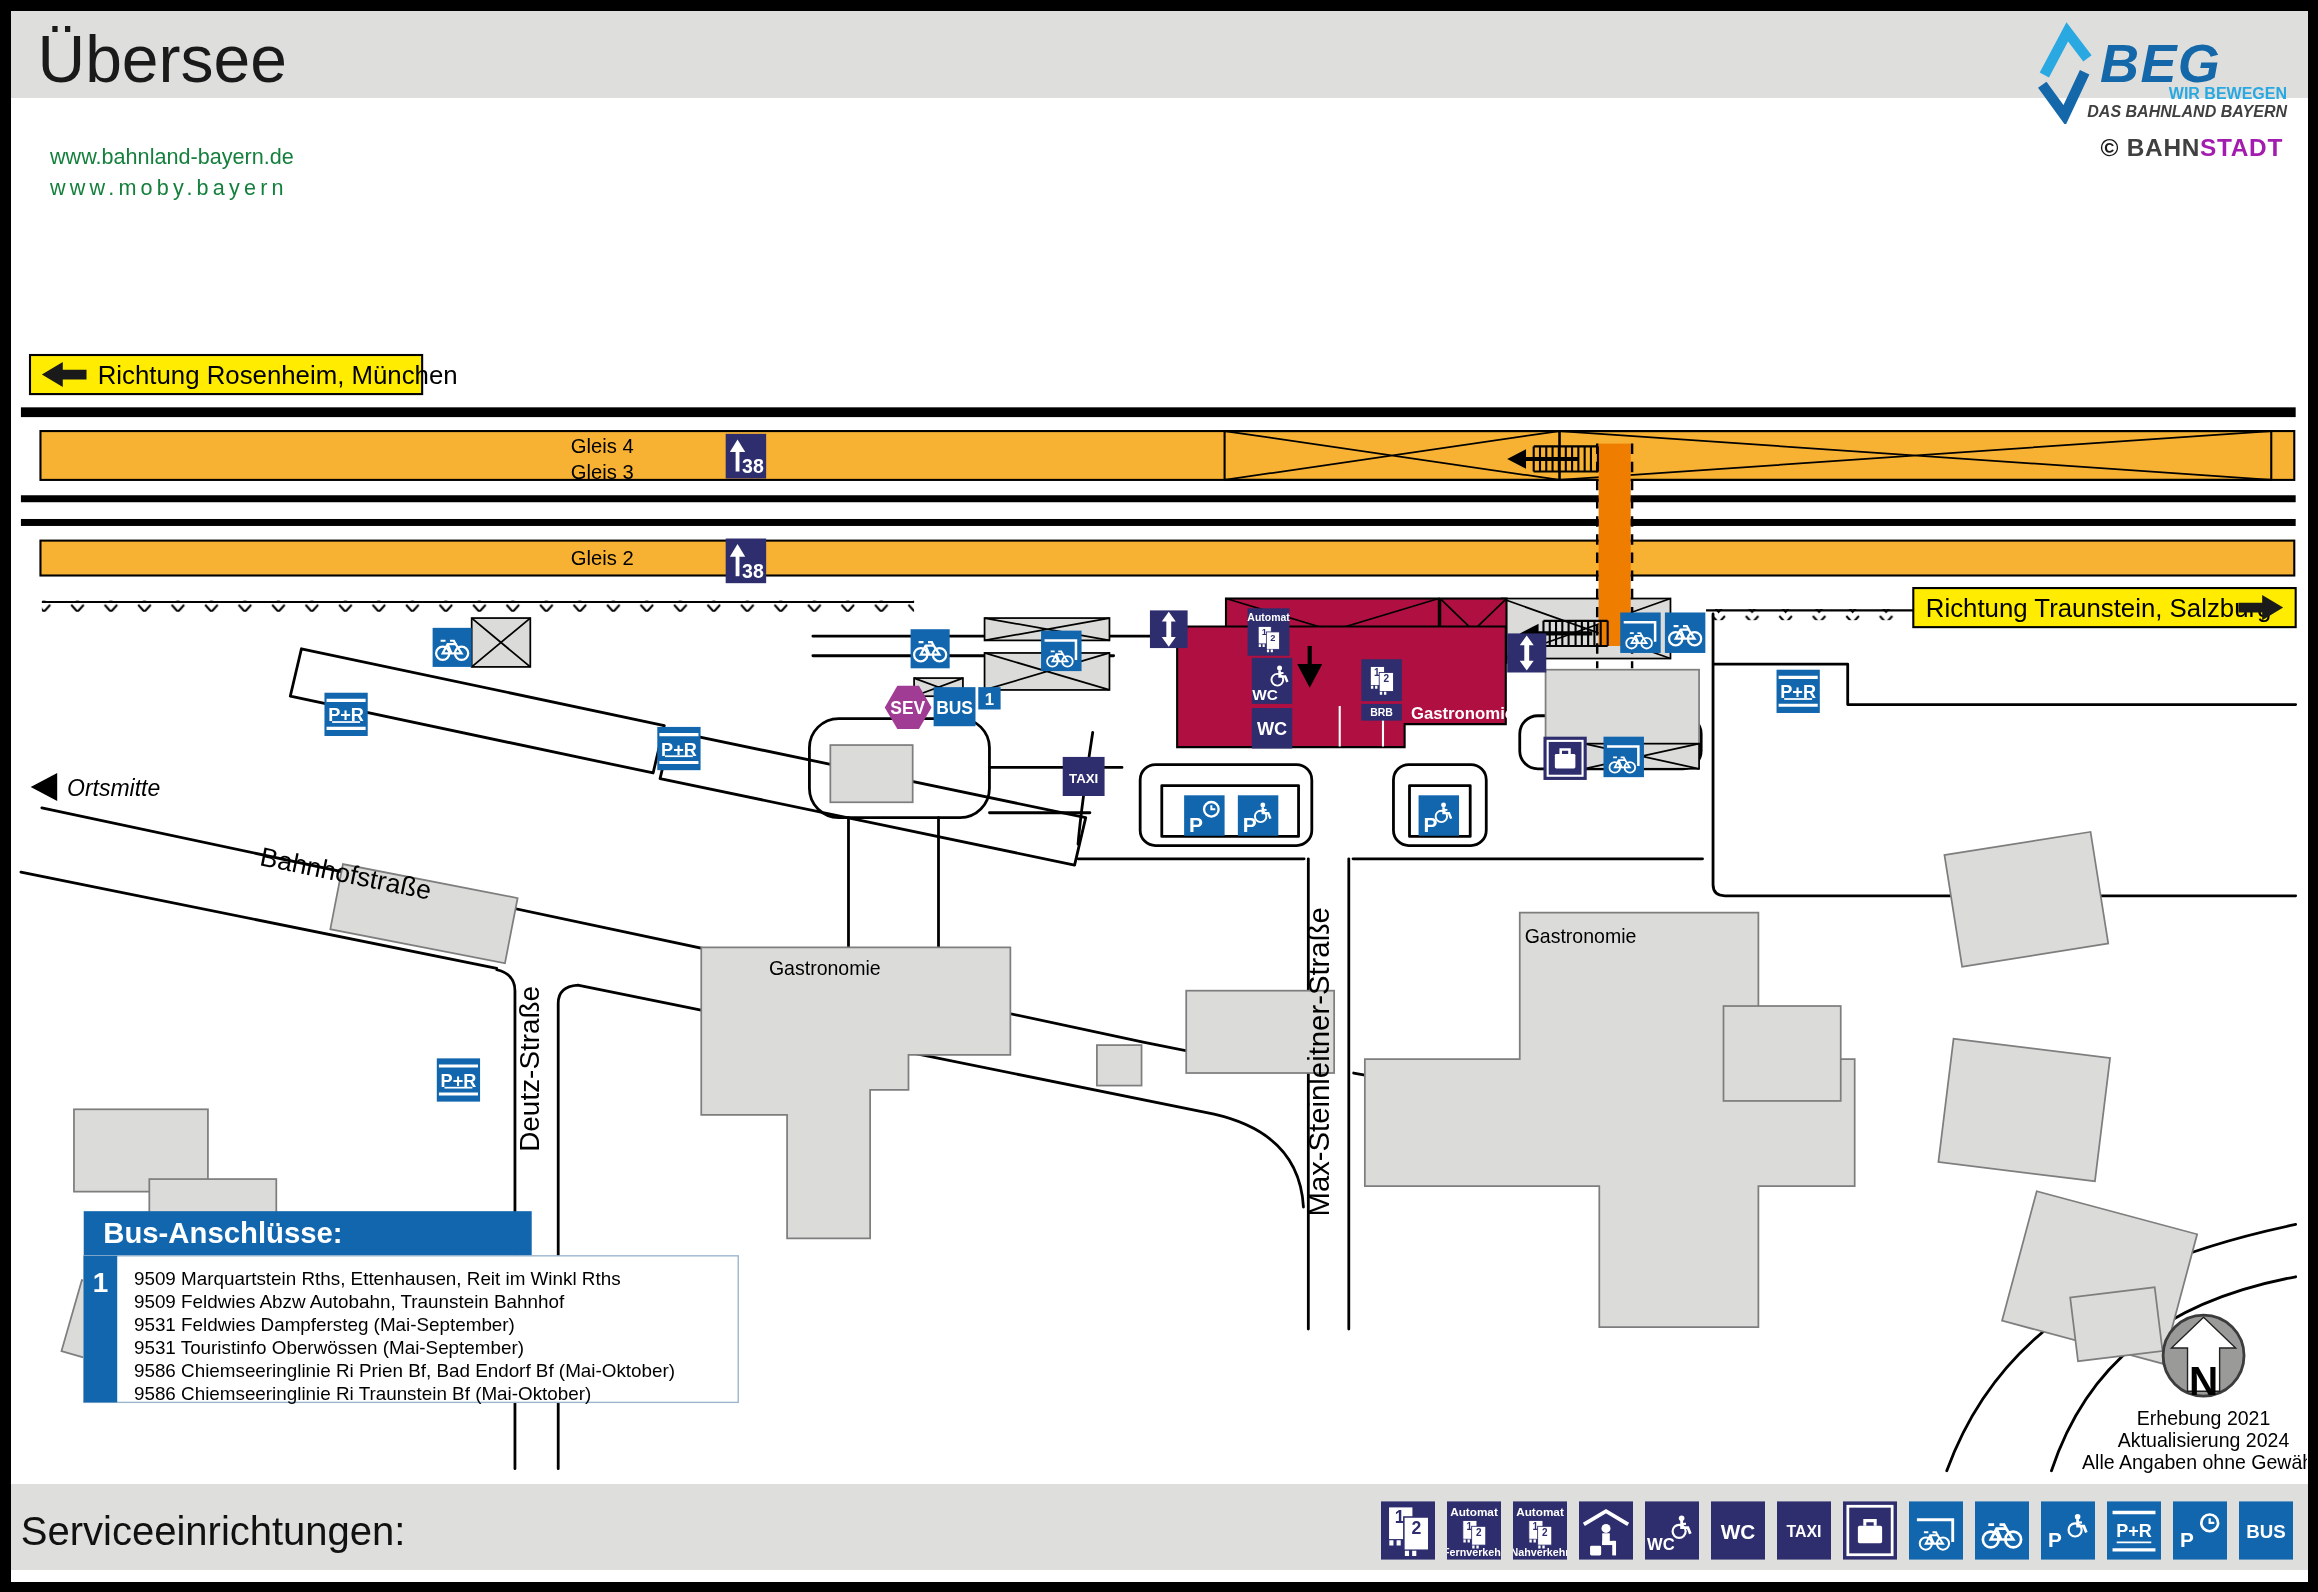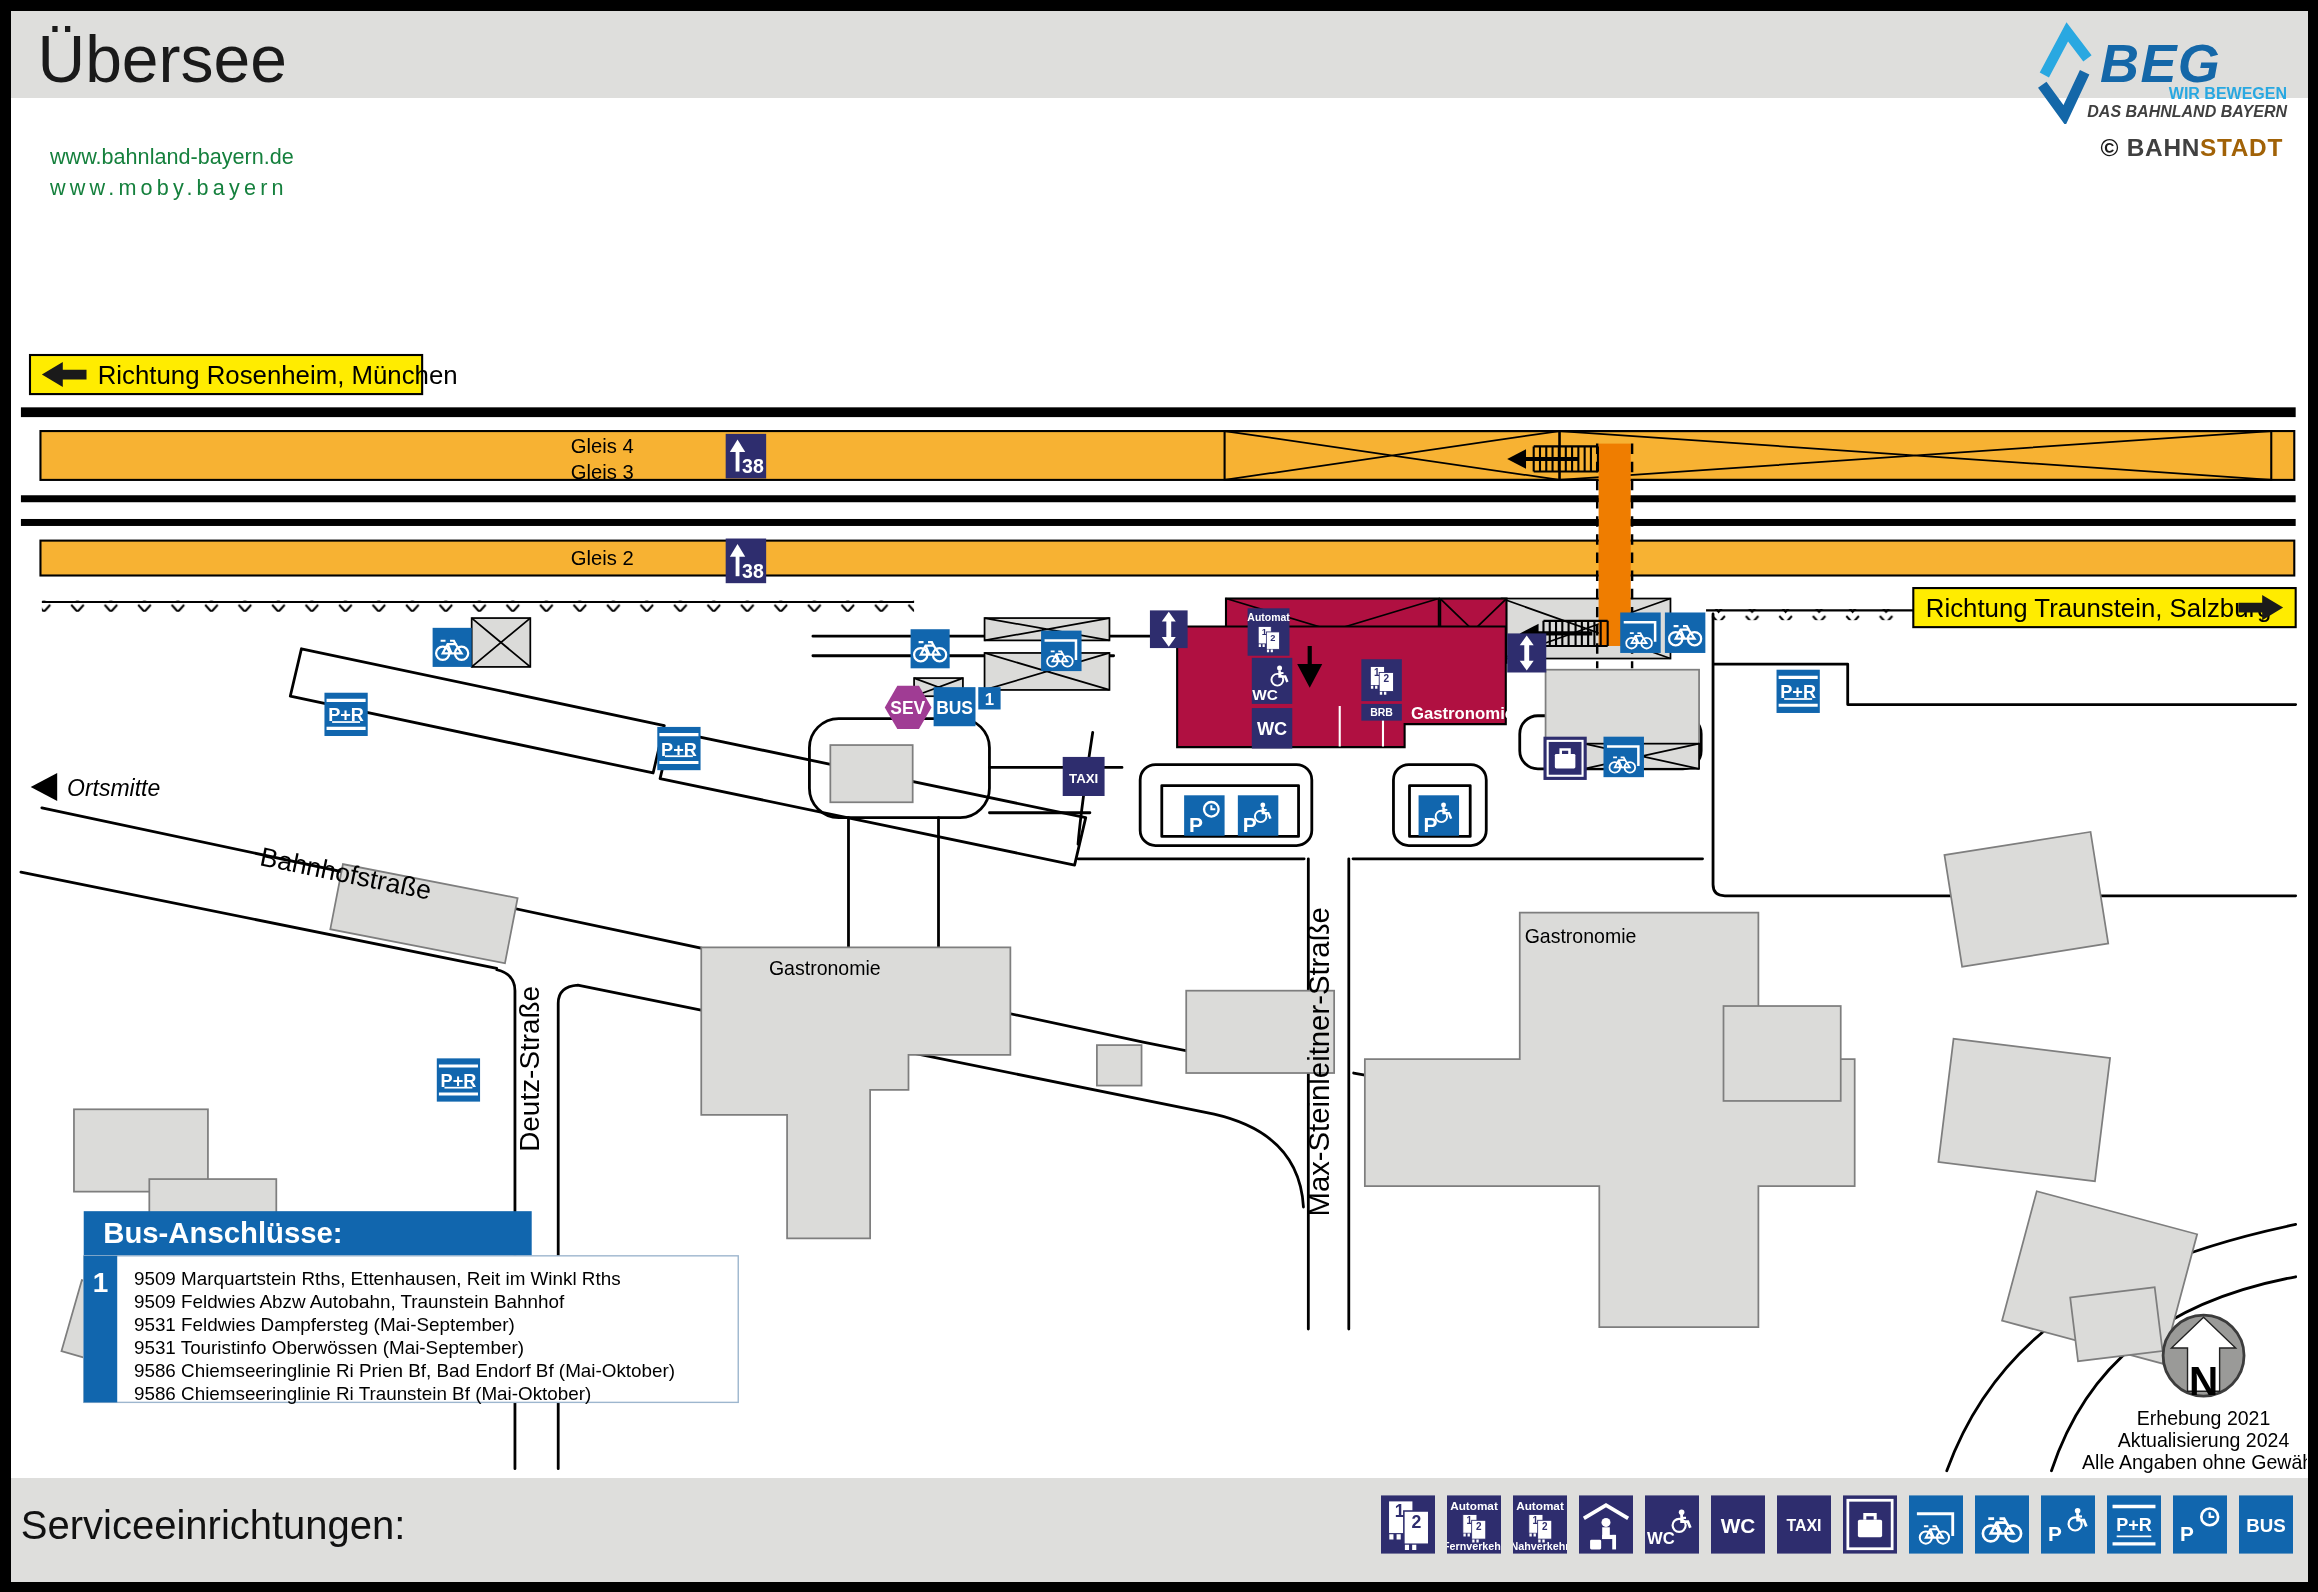--- a/index.html
+++ b/index.html
@@ -11,23 +11,23 @@
   .beg{position:absolute;right:21px;top:2.8px;width:251px;height:106px}
   .beg svg{position:absolute;left:0;top:5.6px}
   .beg .bn{position:absolute;left:64px;top:18px;font-size:54px;font-weight:bold;font-style:italic;color:#1467A8;letter-spacing:1.4px}
   .beg .t1{position:absolute;right:0;top:71px;font-size:16px;font-weight:bold;color:#29A8E1}
   .beg .t2{position:absolute;right:0;top:89px;font-size:16px;font-weight:bold;font-style:italic;color:#404040}
   .links{position:absolute;left:39px;top:130px;z-index:2}
   .links a{display:block;color:#15803d;font-size:21.6px;line-height:31px;text-decoration:none}
   .links a.spread{letter-spacing:4.2px}
   .copy{position:absolute;right:25px;top:123px;font-size:24.4px;font-weight:600;color:#1A1A1A;z-index:2;letter-spacing:0.7px}
   .copy .gry{color:#404040}
-  .copy .grn{color:#a16207}
+  .copy .grn{color:#a21caf}
   
-  .ftr{position:absolute;left:0;bottom:0;width:100%;height:104px;background:#DEDEDC;z-index:3}
+  .ftr{position:absolute;left:0;bottom:12px;width:100%;height:86px;background:#DEDEDC;z-index:3}
   .ftr .ft{position:absolute;left:9.8px;top:25px;font-size:40px;color:#111}
   .legend{position:absolute;right:15.4px;top:17px;display:flex;gap:12px}
   
   svg text{font-family:"Liberation Sans",sans-serif}
   .map{position:absolute;left:0;top:0;z-index:1}
   .in{fill:#2E2D6E}.ib{fill:#1166AE}
   .wt{fill:#fff;font-weight:bold}
   .road{fill:none;stroke:#000;stroke-width:4;stroke-linejoin:round;stroke-linecap:round}
   .bld{fill:#DBDBD9;stroke:#7E7E7E;stroke-width:2.5}
   .shl{fill:#DBDBD9;stroke:#000;stroke-width:2.5}

